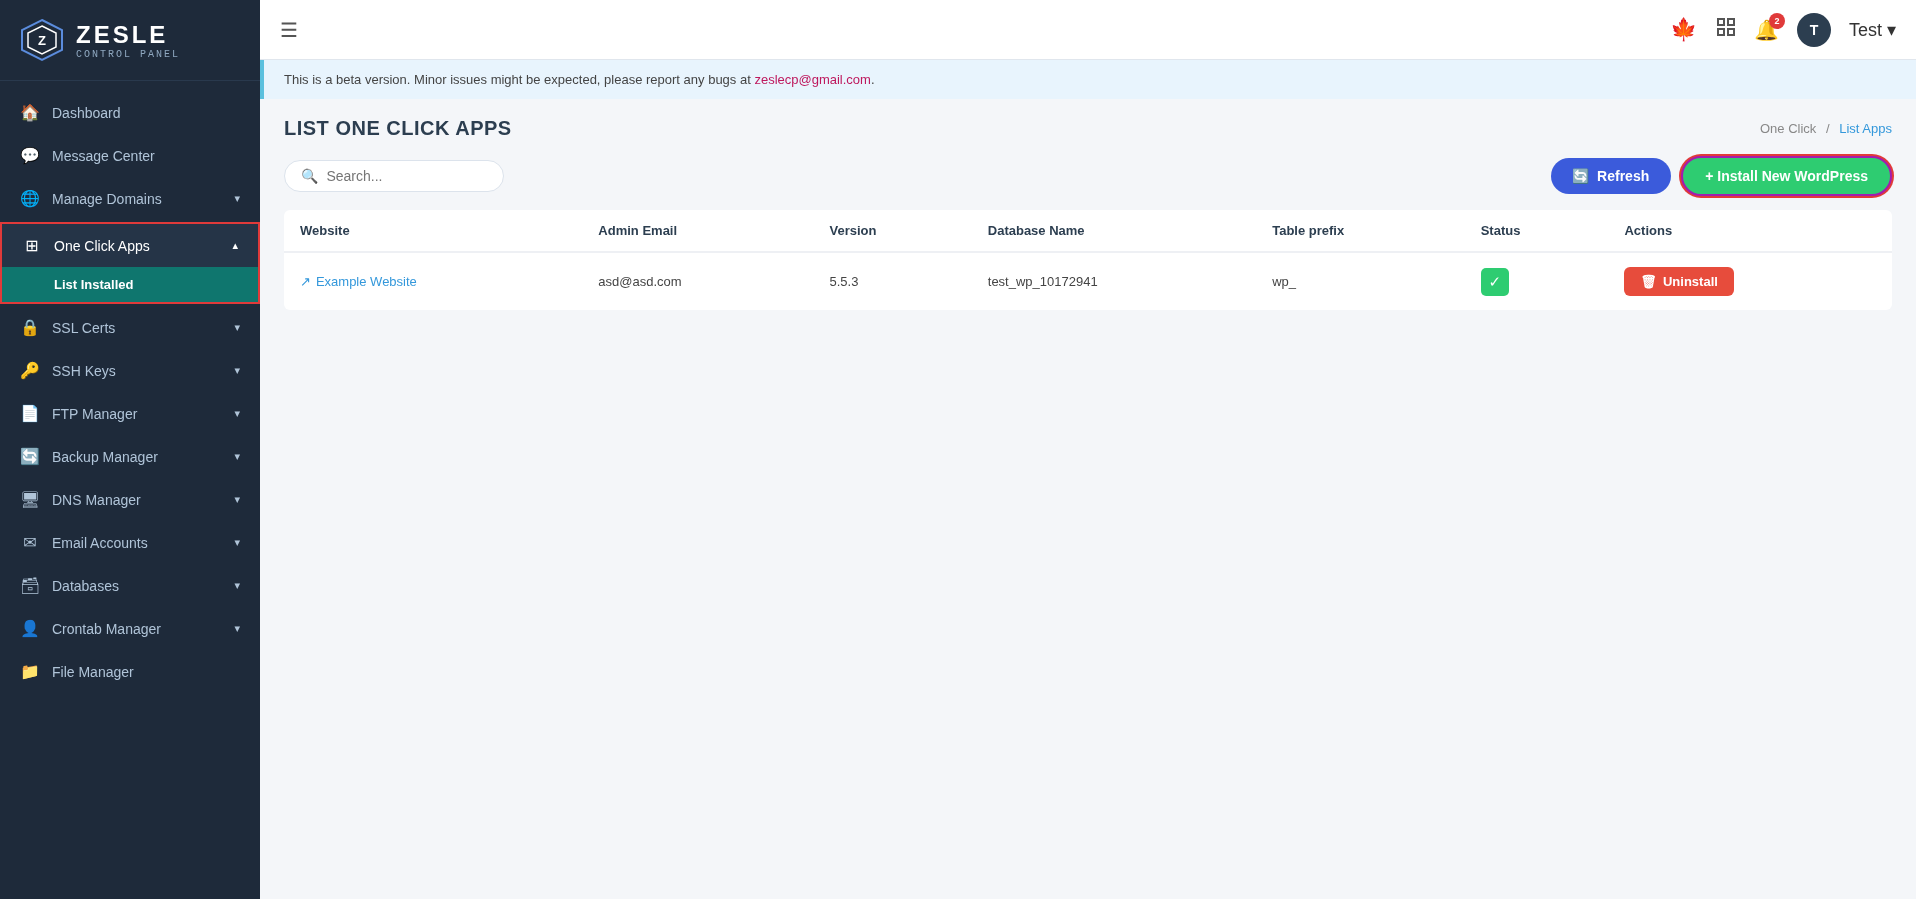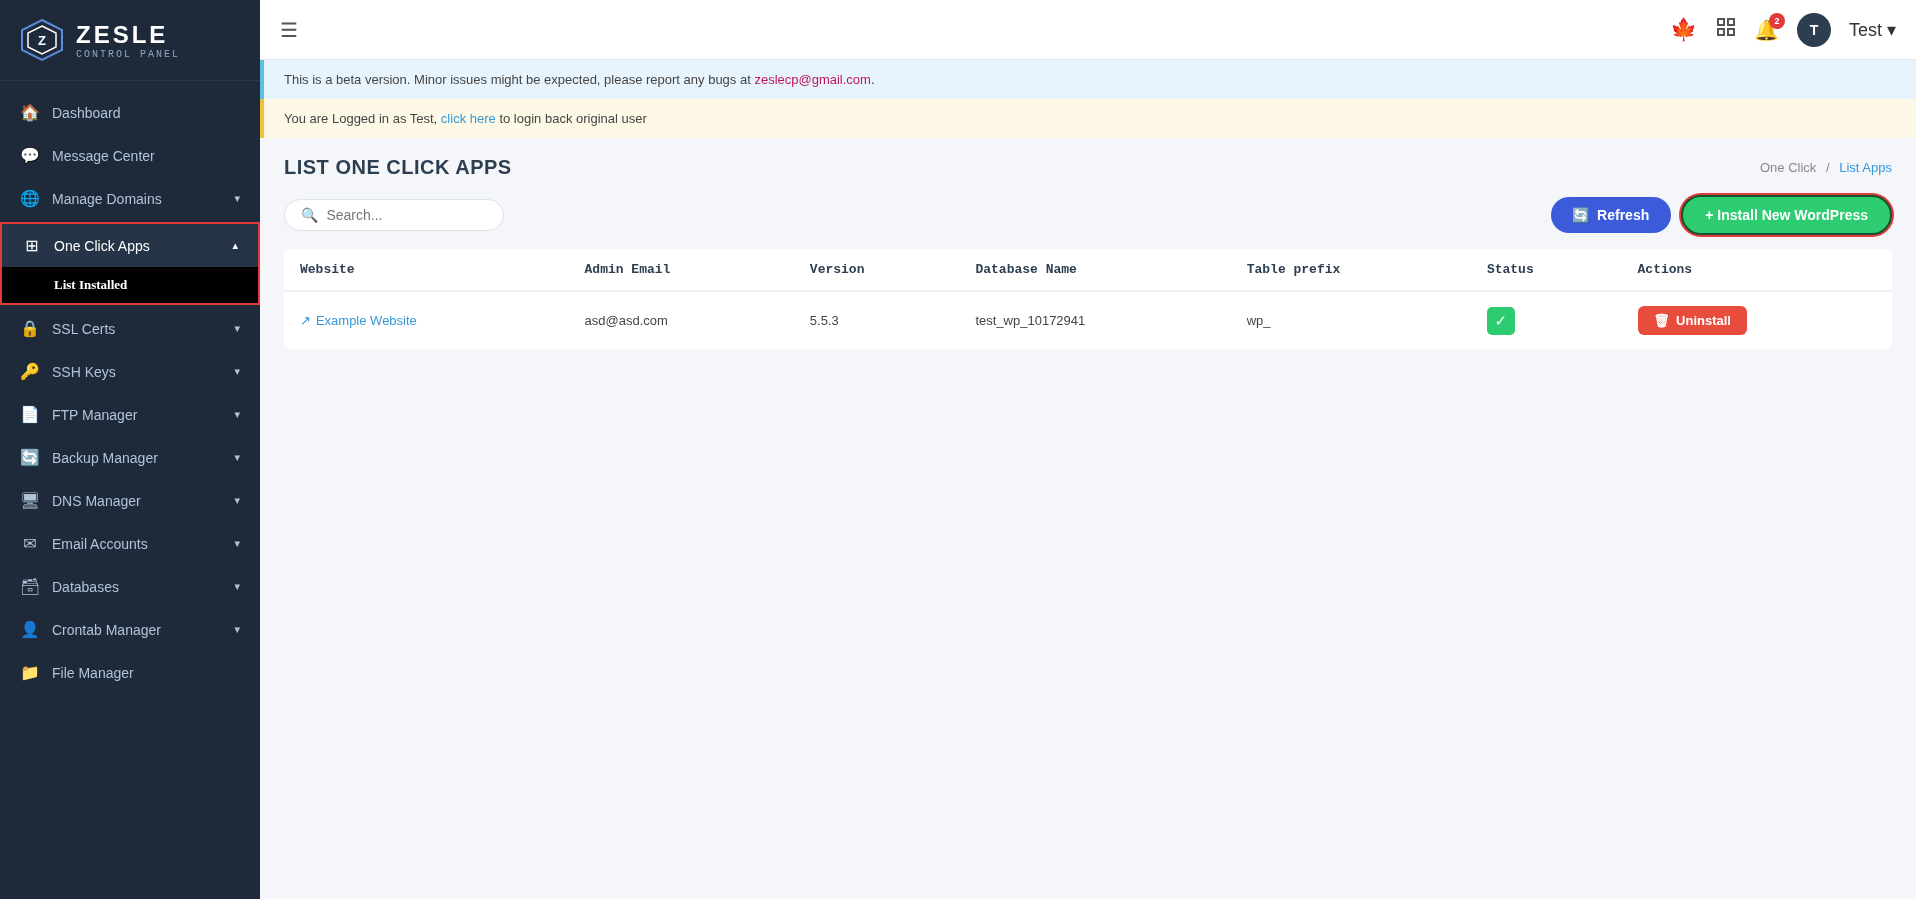--- a/index.html
+++ b/index.html
@@ -54,23 +54,22 @@
     .nav-item.active-parent { background: #253447; color: #fff; }
     .nav-item .nav-icon { width: 20px; margin-right: 12px; text-align: center; font-size: 16px; }
     .nav-item .chevron { margin-left: auto; font-size: 11px; }
     .nav-subitem {
       display: flex;
       align-items: center;
       padding: 10px 20px 10px 52px;
       cursor: pointer;
       color: #8fa8c0;
       font-size: 13px;
-      background: #000000;
+      background: #0f766e;
       transition: background 0.2s;
-      font-family: Liberation Serif, serif;
     }
     .nav-subitem.active {
       color: #fff;
       font-weight: 600;
     }
     .highlighted-section {
       border: 2px solid #e03a3a;
       margin: 2px 0;
     }
 
@@ -197,40 +196,39 @@
       font-size: 14px;
       font-weight: 600;
       cursor: pointer;
     }
     .btn-install {
       display: flex;
       align-items: flex-start;
       gap: 7px;
       background: #2ecc71;
       color: #fff;
-      border: 2px solid #14532d;
+      border: 2px solid #a21caf;
       border-radius: 30px;
       padding: 10px 22px;
       font-size: 14px;
       font-weight: 600;
       cursor: pointer;
       box-shadow: 0 0 0 2px #e03a3a;
     }
 
     
     .table-container { padding: 0 24px; }
     table { width: 100%; border-collapse: collapse; background: #fff; border-radius: 6px; overflow: hidden; }
     thead tr { border-bottom: 2px solid #eef0f4; }
     th {
       text-align: left;
       padding: 13px 16px;
       font-size: 13px;
       font-weight: 700;
       color: #2c3e50;
-      font-family: Liberation Mono, monospace;
     }
     td {
       padding: 14px 16px;
       font-size: 13px;
       color: #444;
       border-bottom: 1px solid #f0f3f8;
     }
     tr:last-child td { border-bottom: none; }
     .website-link { color: #3498db; text-decoration: none; display: flex; align-items: center; gap: 5px; }
     .status-badge-green {
@@ -394,23 +392,20 @@
       </span>
     </div>
   </div>
 
   <div class="content">
 
     <div class="beta-banner">
       <span>This is a beta version. Minor issues might be expected, please report any bugs at </span><a href="#">zeslecp@gmail.com</a><span>.</span>
     </div>
 
-    <div class="login-banner">
-      <span>You are Logged in as Test, </span><a href="#">click here</a><span> to login back original user</span>
-    </div>
 
     <div class="page-header">
       <h2 class="page-title">LIST ONE CLICK APPS</h2>
       <div class="breadcrumb">
         <span>One Click</span>
         <span class="sep">/</span>
         <span class="active">List Apps</span>
       </div>
     </div>
 

